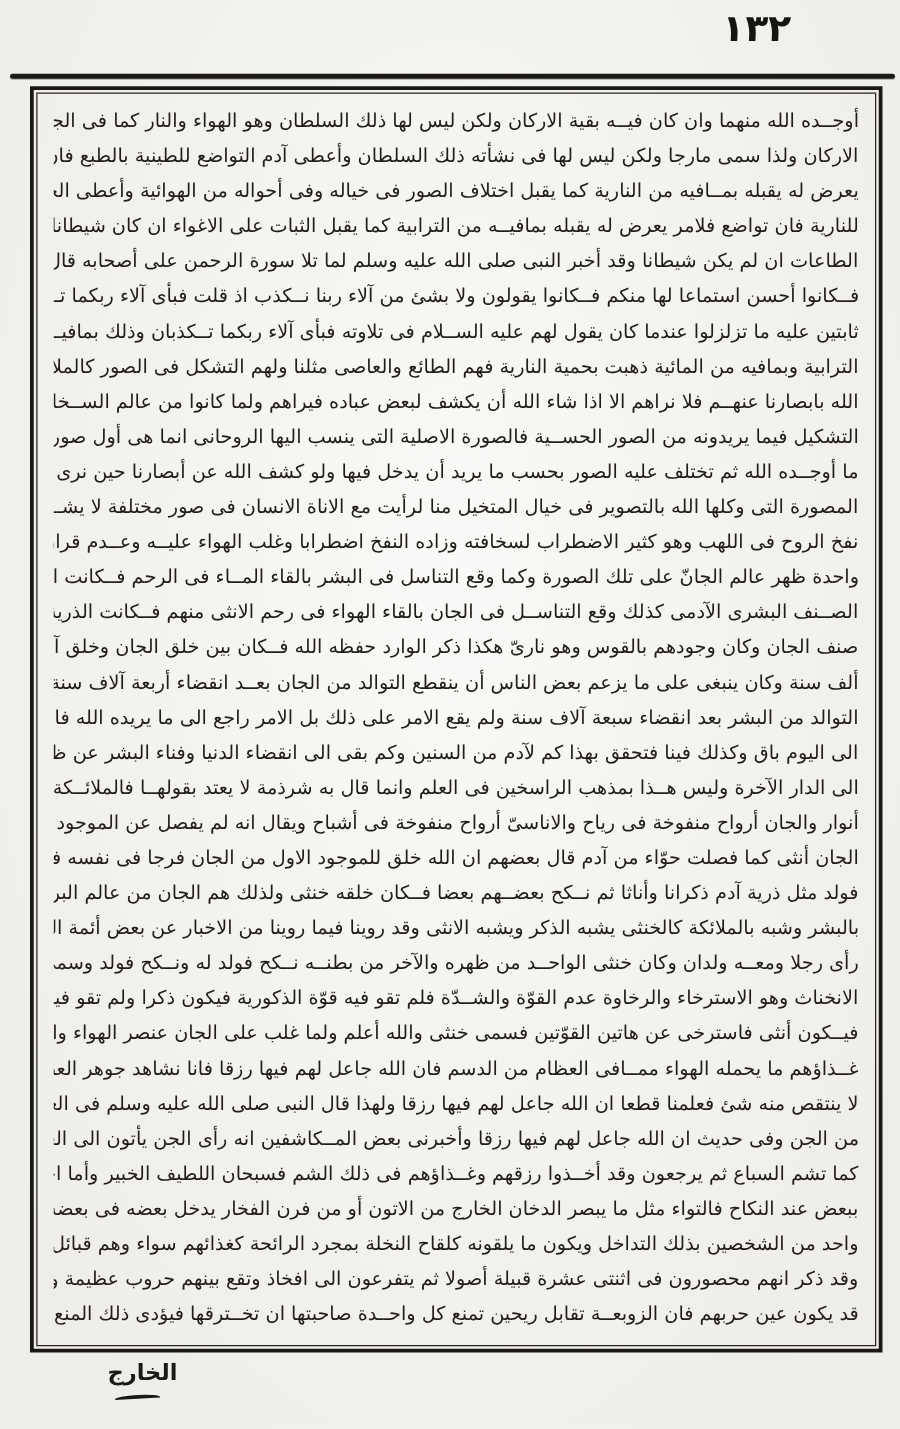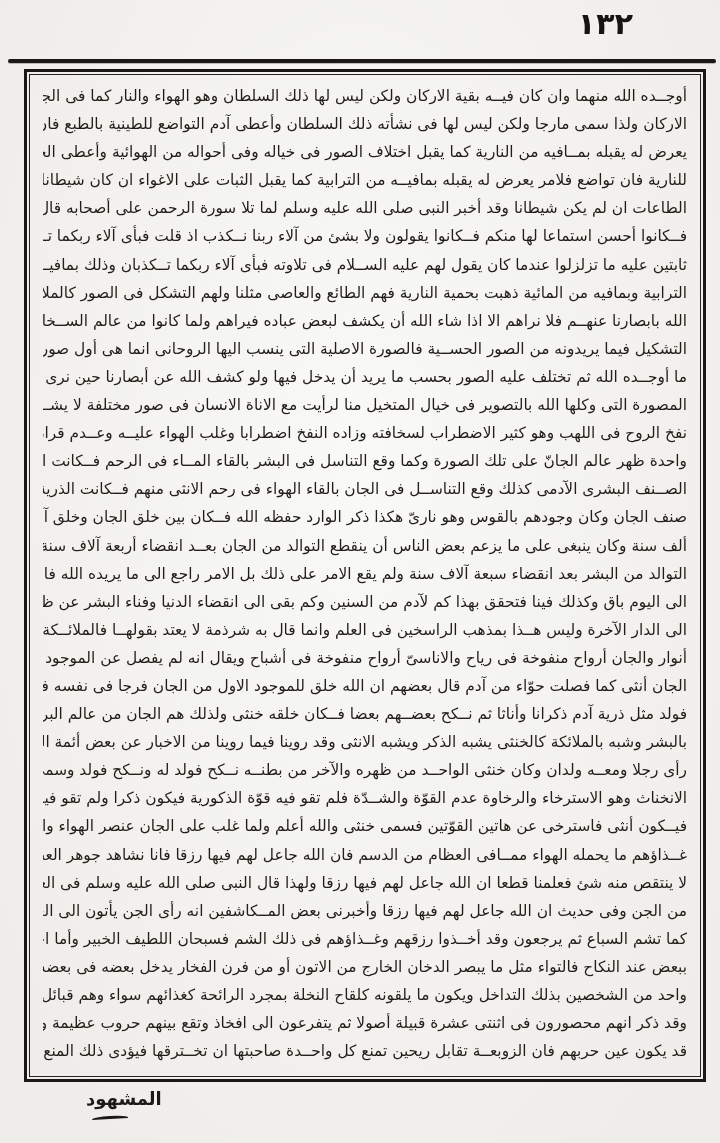--- a/index.html
+++ b/index.html
@@ -143,17 +143,17 @@
           <div class="text-line">من الجن وفى حديث ان الله جاعل لهم فيها رزقا وأخبرنى بعض المــكاشفين انه رأى الجن يأتون الى العظم فيشمونه</div>
           <div class="text-line">كما تشم السباع ثم يرجعون وقد أخــذوا رزقهم وغــذاؤهم فى ذلك الشم فسبحان اللطيف الخبير وأما اجتماع بعضهم</div>
           <div class="text-line">ببعض عند النكاح فالتواء مثل ما يبصر الدخان الخارج من الاتون أو من فرن الفخار يدخل بعضه فى بعضه فحينئذ كل</div>
           <div class="text-line">واحد من الشخصين بذلك التداخل ويكون ما يلقونه كلقاح النخلة بمجرد الرائحة كغذائهم سواء وهم قبائل وعشائر</div>
           <div class="text-line">وقد ذكر انهم محصورون فى اثنتى عشرة قبيلة أصولا ثم يتفرعون الى افخاذ وتقع بينهم حروب عظيمة و بعض الزوابع</div>
           <div class="text-line">قد يكون عين حربهم فان الزوبعــة تقابل ريحين تمنع كل واحــدة صاحبتها ان تخــترقها فيؤدى ذلك المنع الى الدور</div>
         </div>
     </div>
   </div>
 
-  <div class="catchword">المشهود</div>
+  <div class="catchword">الخارج</div>
 
   <div class="catchword-underline"></div>
 
 </div>
 
 </body></html>

